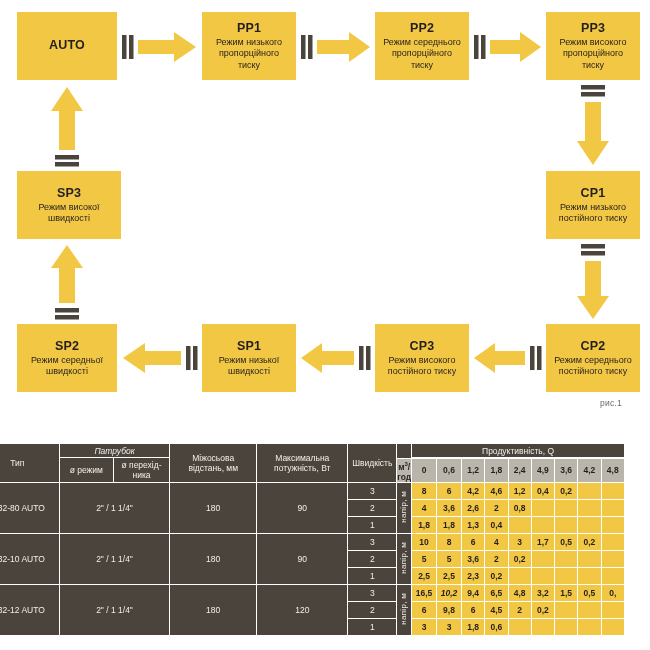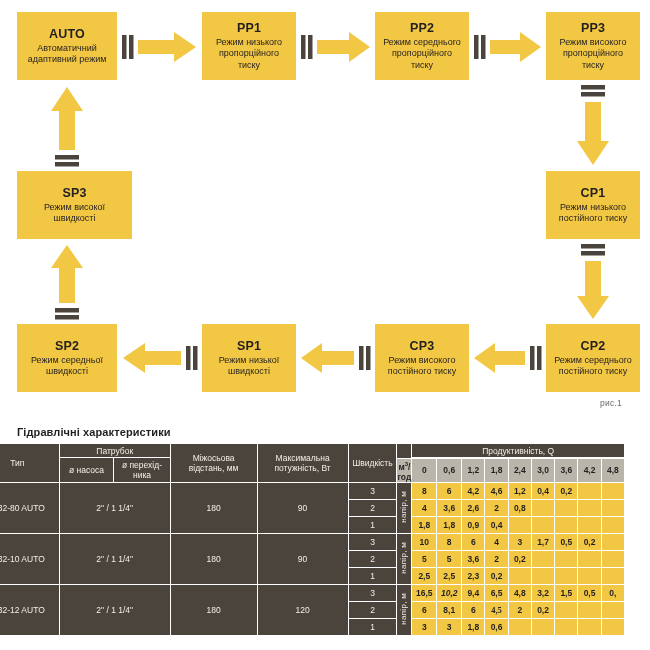--- a/index.html
+++ b/index.html
@@ -125,21 +125,20 @@
   td.dim { font-size: 9.5px; }
   .sup { font-size: 6px; vertical-align: super; }
 </style>
 </head>
 <body>
 
 <div id="flow">
 
   <div class="node" style="left:17px; top:12px; width:100px; height:68px;">
     <div class="ncode">AUTO</div>
-    <div class="ndesc">Автоматичний<br>адаптивний режим</div>
   </div>
 
   <div class="node" style="left:202px; top:12px; width:94px; height:68px;">
     <div class="ncode">PP1</div>
     <div class="ndesc">Режим низького<br>пропорційного<br>тиску</div>
   </div>
 
   <div class="node" style="left:375px; top:12px; width:94px; height:68px;">
     <div class="ncode">PP2</div>
     <div class="ndesc">Режим середнього<br>пропорційного<br>тиску</div>
@@ -168,21 +167,21 @@
   <div class="node" style="left:202px; top:324px; width:94px; height:68px;">
     <div class="ncode">SP1</div>
     <div class="ndesc">Режим низької<br>швидкості</div>
   </div>
 
   <div class="node" style="left:17px; top:324px; width:100px; height:68px;">
     <div class="ncode">SP2</div>
     <div class="ndesc">Режим середньої<br>швидкості</div>
   </div>
 
-  <div class="node" style="left:17px; top:171px; width:115px; height:68px;">
+  <div class="node" style="left:17px; top:171px; width:104px; height:68px;">
     <div class="ncode">SP3</div>
     <div class="ndesc">Режим високої<br>швидкості</div>
   </div>
 
   <div class="conn" style="left:122px; top:30px; width:76px; height:34px;">
     <svg width="76" height="34" viewBox="0 0 76 34">
       <rect x="0" y="5" width="4.5" height="24" fill="#4b443c"></rect>
       <rect x="7" y="5" width="4.5" height="24" fill="#4b443c"></rect>
       <path d="M16,10 L52,10 L52,2 L74,17 L52,32 L52,24 L16,24 Z" fill="#f2c744"></path>
     </svg>
@@ -257,44 +256,43 @@
       <rect x="5" y="77" width="24" height="4.5" fill="#4b443c"></rect>
       <rect x="5" y="70" width="24" height="4.5" fill="#4b443c"></rect>
       <path d="M9,65 L9,26 L1,26 L17,2 L33,26 L25,26 L25,65 Z" fill="#f2c744"></path>
     </svg>
   </div>
 
   <div class="figlabel" style="left:600px; top:398px;">рис.1</div>
 </div>
 
 <div id="tablewrap">
-  <div id="tabletitle">Гідравлічні характеристики</div>
   <table id="thetable">
     <tbody id="tbody">
         <tr>
           <td class="dim" rowspan="3" style="width: 98px;">Тип</td>
-          <td colspan="2" style="height: 13px;">Патрубок</td>
+          <td colspan="2" style="height: 13px; font-style: italic;">Патрубок</td>
           <td rowspan="3" style="width: 110px;">Міжосьова<br>відстань, мм</td>
           <td rowspan="3" style="width: 110px;">Максимальна<br>потужність, Вт</td>
           <td rowspan="3" style="width: 52px;">Швидкість</td>
           <td rowspan="2" style="width: 12px;"></td>
           <td colspan="9" style="height: 13px;">Продуктивність, Q</td>
         </tr>
         <tr>
-          <td rowspan="2" style="width: 68px;">ø насоса</td>
+          <td rowspan="2" style="width: 68px;">ø режим</td>
           <td rowspan="2" style="width: 68px;">ø перехід-<br>ника</td>
         </tr>
         <tr>
           <td class="qunit" style="height: 13px;">м<span class="sup">3</span>/год</td>
           <td class="qhead" style="width: 28px; height: 13px;">0</td>
           <td class="qhead" style="width: 28px; height: 13px;">0,6</td>
           <td class="qhead" style="width: 28px; height: 13px;">1,2</td>
           <td class="qhead" style="width: 28px; height: 13px;">1,8</td>
           <td class="qhead" style="width: 28px; height: 13px;">2,4</td>
-          <td class="qhead" style="width: 28px; height: 13px;">3,0</td>
+          <td class="qhead" style="width: 28px; height: 13px;">4,9</td>
           <td class="qhead" style="width: 28px; height: 13px;">3,6</td>
           <td class="qhead" style="width: 28px; height: 13px;">4,2</td>
           <td class="qhead" style="width: 28px; height: 13px;">4,8</td>
         </tr>
         <tr>
           <td class="typ" rowspan="3">P 32-80 AUTO</td>
           <td class="dim" rowspan="3" colspan="2">2" / 1 1/4"</td>
           <td class="dim" rowspan="3">180</td>
           <td class="dim" rowspan="3">90</td>
           <td class="spd" style="height: 16px;">3</td>
@@ -318,21 +316,21 @@
           <td class="qcell" style="width: 28px; height: 16px;">0,8</td>
           <td class="qcell empty" style="width: 28px; height: 16px;">&nbsp;</td>
           <td class="qcell empty" style="width: 28px; height: 16px;">&nbsp;</td>
           <td class="qcell empty" style="width: 28px; height: 16px;">&nbsp;</td>
           <td class="qcell empty" style="width: 28px; height: 16px;">&nbsp;</td>
         </tr>
         <tr>
           <td class="spd" style="height: 16px;">1</td>
           <td class="qcell" style="width: 28px; height: 16px;">1,8</td>
           <td class="qcell" style="width: 28px; height: 16px;">1,8</td>
-          <td class="qcell" style="width: 28px; height: 16px;">0,9</td>
+          <td class="qcell" style="width: 28px; height: 16px;">1,3</td>
           <td class="qcell" style="width: 28px; height: 16px;">0,4</td>
           <td class="qcell empty" style="width: 28px; height: 16px;">&nbsp;</td>
           <td class="qcell empty" style="width: 28px; height: 16px;">&nbsp;</td>
           <td class="qcell empty" style="width: 28px; height: 16px;">&nbsp;</td>
           <td class="qcell empty" style="width: 28px; height: 16px;">&nbsp;</td>
           <td class="qcell empty" style="width: 28px; height: 16px;">&nbsp;</td>
         </tr>
         <tr>
           <td class="typ" rowspan="3">P 32-10 AUTO</td>
           <td class="dim" rowspan="3" colspan="2">2" / 1 1/4"</td>
@@ -387,23 +385,23 @@
           <td class="qcell" style="width: 28px; height: 16px;">6,5</td>
           <td class="qcell" style="width: 28px; height: 16px;">4,8</td>
           <td class="qcell" style="width: 28px; height: 16px;">3,2</td>
           <td class="qcell" style="width: 28px; height: 16px;">1,5</td>
           <td class="qcell" style="width: 28px; height: 16px;">0,5</td>
           <td class="qcell" style="width: 28px; height: 16px;">0,</td>
         </tr>
         <tr>
           <td class="spd" style="height: 16px;">2</td>
           <td class="qcell" style="width: 28px; height: 16px;">6</td>
-          <td class="qcell" style="width: 28px; height: 16px;">8,1</td>
+          <td class="qcell" style="width: 28px; height: 16px;">9,8</td>
           <td class="qcell" style="width: 28px; height: 16px;">6</td>
-          <td class="qcell" style="width: 28px; height: 16px; font-family: Liberation Serif, serif;">4,5</td>
+          <td class="qcell" style="width: 28px; height: 16px;">4,5</td>
           <td class="qcell" style="width: 28px; height: 16px;">2</td>
           <td class="qcell" style="width: 28px; height: 16px;">0,2</td>
           <td class="qcell empty" style="width: 28px; height: 16px;">&nbsp;</td>
           <td class="qcell empty" style="width: 28px; height: 16px;">&nbsp;</td>
           <td class="qcell empty" style="width: 28px; height: 16px;">&nbsp;</td>
         </tr>
         <tr>
           <td class="spd" style="height: 16px;">1</td>
           <td class="qcell" style="width: 28px; height: 16px;">3</td>
           <td class="qcell" style="width: 28px; height: 16px;">3</td>

